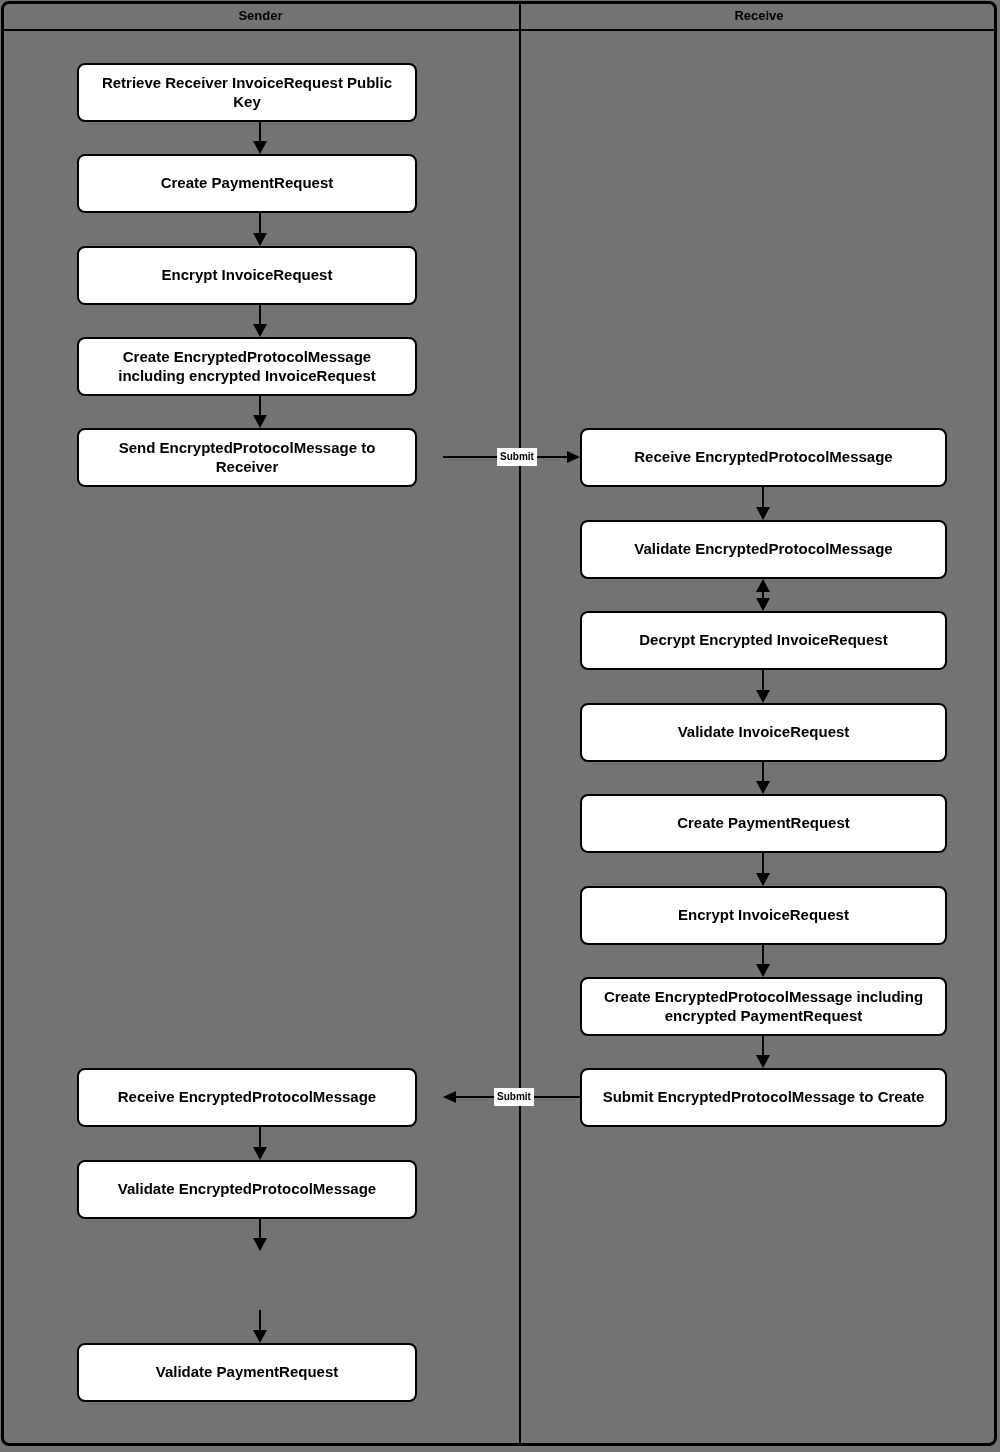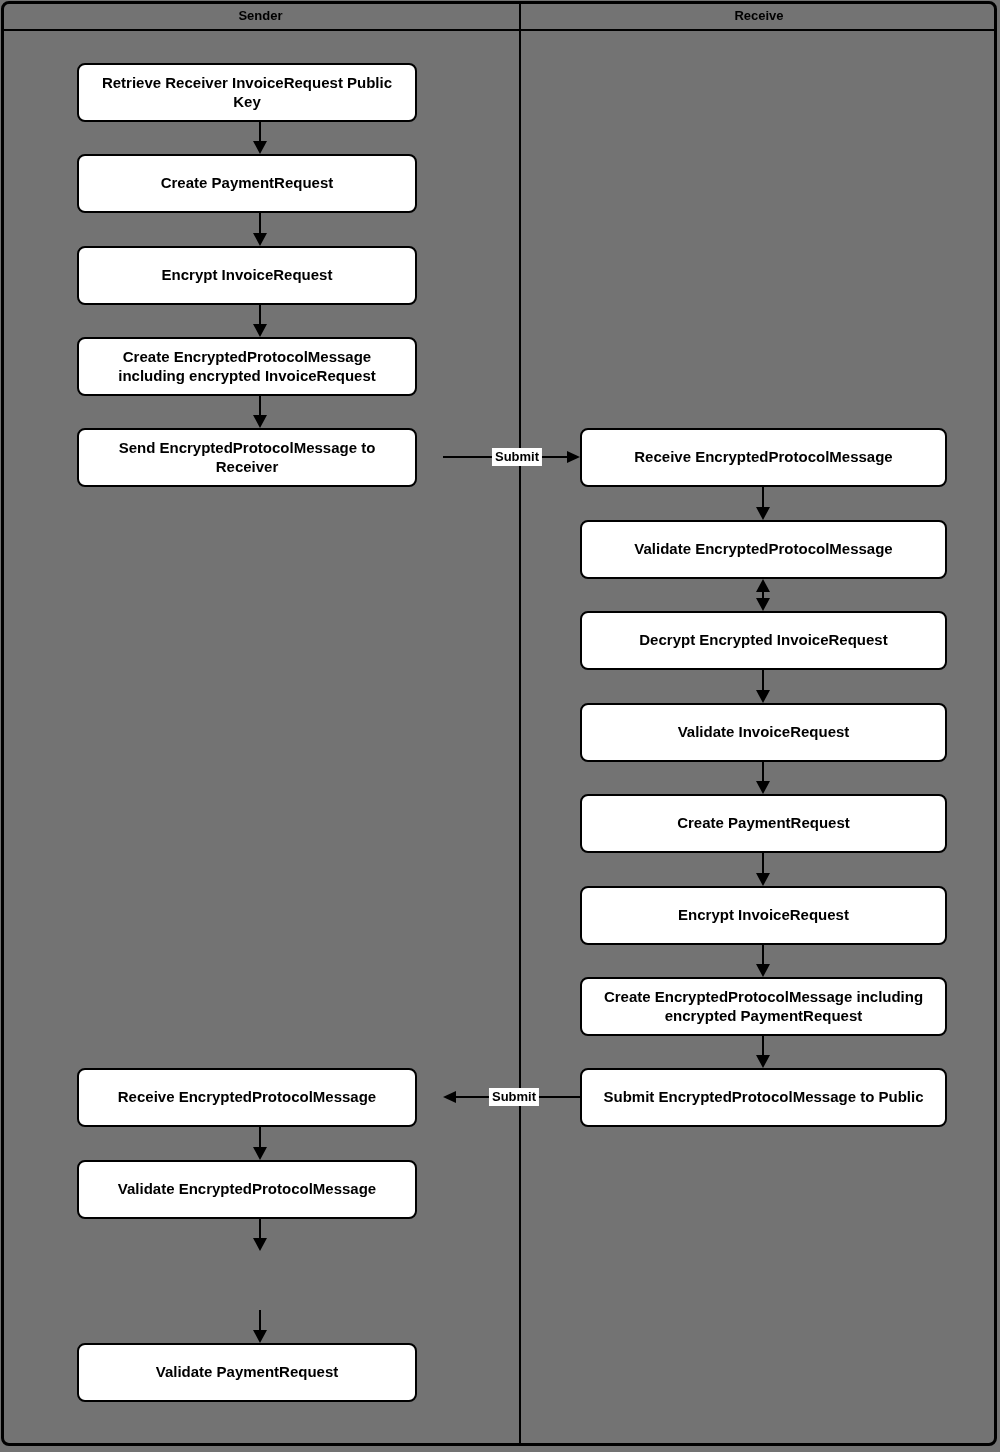--- a/index.html
+++ b/index.html
@@ -118,21 +118,21 @@
     left: 0; top: 0;
     width: 0; height: 0;
     border-top: 6px solid transparent;
     border-bottom: 6px solid transparent;
     border-right: 13px solid #000;
   }
   .submit-label {
     position: absolute;
     transform: translateX(-50%);
     background: #ffffff;
-    font-size: 13px;
+    font-size: 10px;
     padding: 0 3px;
     line-height: 18px;
   }
 </style>
 </head>
 <body>
 
 <div class="canvas">
 
   <div class="frame"></div>
@@ -151,21 +151,21 @@
   <div class="node lane-s" style="top:1160px">Validate EncryptedProtocolMessage</div>
   <div class="node lane-s" style="top:1343px">Validate PaymentRequest</div>
 
   <div class="node lane-r" style="top:428px">Receive EncryptedProtocolMessage</div>
   <div class="node lane-r" style="top:520px">Validate EncryptedProtocolMessage</div>
   <div class="node lane-r" style="top:703px">Validate InvoiceRequest</div>
   <div class="node lane-r" style="top:611px">Decrypt Encrypted InvoiceRequest</div>
   <div class="node lane-r" style="top:794px">Create PaymentRequest</div>
   <div class="node lane-r" style="top:886px">Encrypt InvoiceRequest</div>
   <div class="node lane-r" style="top:977px">Create EncryptedProtocolMessage including encrypted PaymentRequest</div>
-  <div class="node lane-r" style="top:1068px">Submit EncryptedProtocolMessage to Public</div>
+  <div class="node lane-r" style="top:1068px">Submit EncryptedProtocolMessage to Create</div>
 
   <div class="varrow at-s" style="top:122px;height:32px">
       <div class="vline"></div>
       <div class="head-down"></div>
     </div>
   <div class="varrow at-s" style="top:213px;height:33px">
       <div class="vline"></div>
       <div class="head-down"></div>
     </div>
   <div class="varrow at-s" style="top:305px;height:32px">

